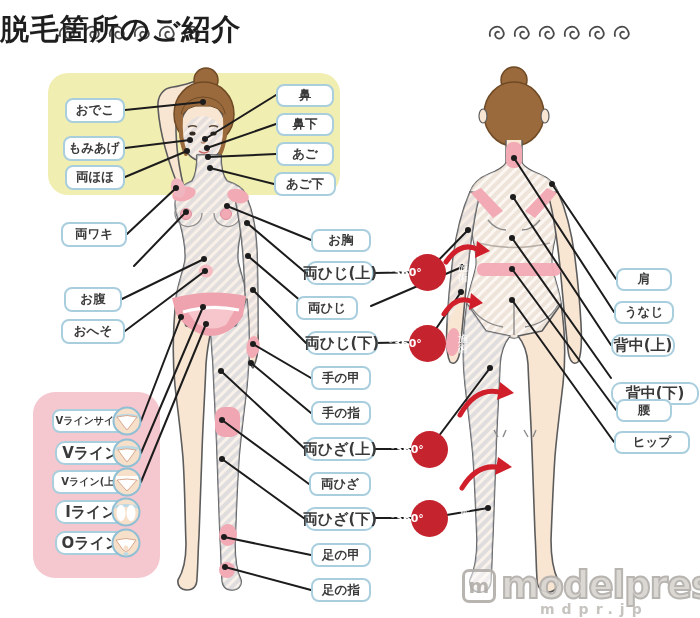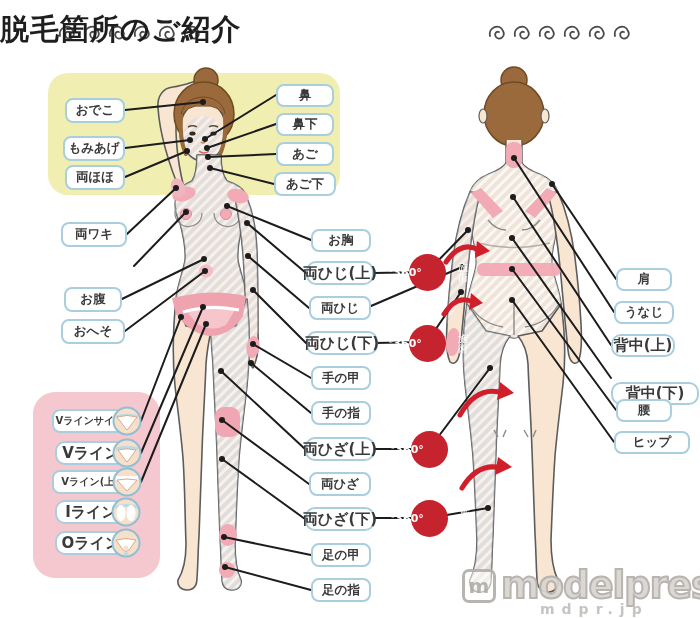--- a/index.html
+++ b/index.html
@@ -299,21 +299,21 @@
     <svg width="30" height="30" viewBox="0 0 30 30">
         <circle cx="15" cy="15" r="13.5" fill="#f6e0ca" stroke="#8fbfd4" stroke-width="2"></circle>
         <path d="M5,12 Q15,9 25,12 L18,22 Q15,25 12,22 Z" fill="#fff" stroke="#d9a88c" stroke-width="1"></path>
         <circle cx="15" cy="20" r="2.5" fill="#f6e0ca"></circle>
         <path d="M13,25 Q15,27 17,25" stroke="#bcd9e4" stroke-width="2.5" fill="none"></path>
       </svg>
   </div>
 
   <div class="lbl" style="left:311px;top:229px;width:60px;height:23px">お胸</div>
   <div class="lbl s" style="left:306px;top:261px;width:68px;height:24px">両ひじ(上)</div>
-  <div class="lbl" style="left:309px;top:296px;width:62px;height:24px">両ひじ</div>
+  <div class="lbl" style="left:296px;top:296px;width:62px;height:24px">両ひじ</div>
   <div class="lbl s" style="left:306px;top:331px;width:72px;height:24px">両ひじ(下)</div>
   <div class="lbl" style="left:311px;top:366px;width:60px;height:24px">手の甲</div>
   <div class="lbl" style="left:311px;top:401px;width:60px;height:24px">手の指</div>
   <div class="lbl s" style="left:305px;top:437px;width:70px;height:24px">両ひざ(上)</div>
   <div class="lbl" style="left:309px;top:472px;width:62px;height:24px">両ひざ</div>
   <div class="lbl s" style="left:305px;top:507px;width:70px;height:24px">両ひざ(下)</div>
   <div class="lbl" style="left:311px;top:543px;width:60px;height:24px">足の甲</div>
   <div class="lbl" style="left:311px;top:578px;width:60px;height:24px">足の指</div>
 
   <div class="lbl" style="left:616px;top:268px;width:56px;height:23px">肩</div>

